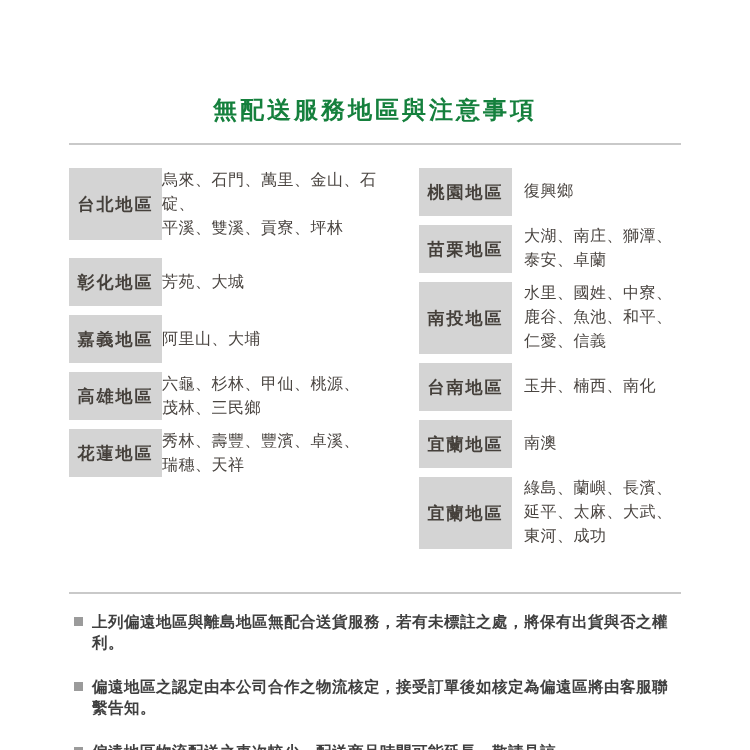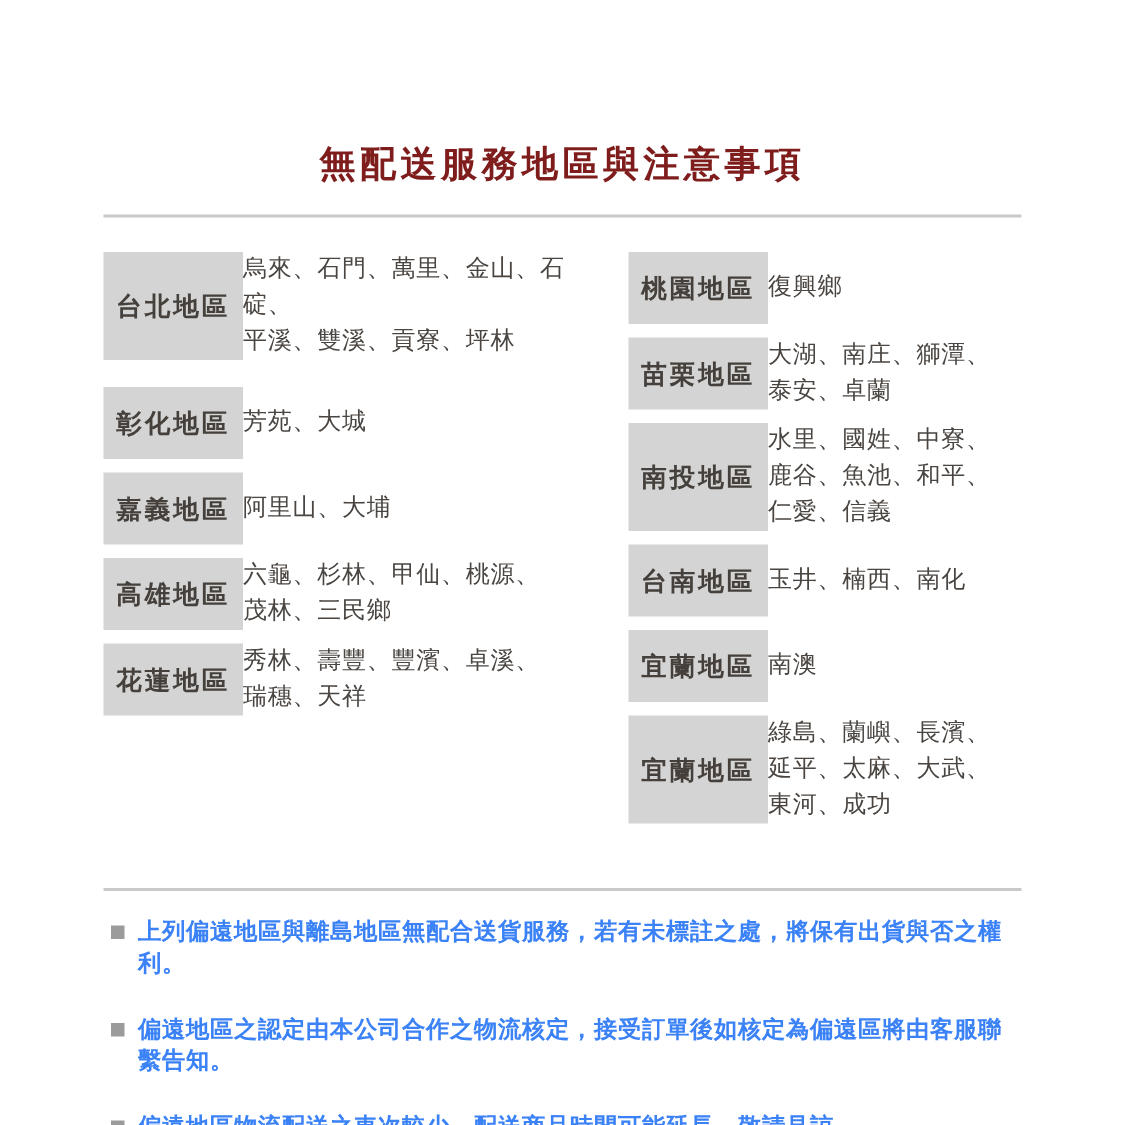--- a/index.html
+++ b/index.html
@@ -18,21 +18,21 @@
   .container {
     width: 612px;
     margin: 0 auto;
   }
   .page-title {
     padding-top: 94px;
     text-align: center;
     font-size: 24px;
     font-weight: 600;
     letter-spacing: 3px;
-    color: #7f1d1d;
+    color: #15803d;
     line-height: 32px;
   }
   .divider {
     height: 2px;
     background: #c9c9c9;
     margin-top: 17px;
   }
   .divider.bottom {
     margin-top: 34px;
   }
@@ -62,42 +62,42 @@
   }
   .region-areas {
     display: flex;
     align-items: center;
     font-size: 16px;
     line-height: 24px;
     color: #4a4541;
     white-space: pre-line;
     letter-spacing: 0.5px;
   }
-  .col-right .region-areas { padding-left: 0; }
+  .col-right .region-areas { padding-left: 12px; }
   .notes {
     margin-top: 17px;
   }
   .note-row {
     display: flex;
     align-items: flex-start;
     margin-bottom: 23px;
   }
   .note-bullet {
     flex: 0 0 9px;
     height: 9px;
     background: #9b9b9b;
     margin-top: 6px;
     margin-left: 5px;
     margin-right: 9px;
   }
   .note-text {
     font-size: 15.5px;
     font-weight: bold;
     line-height: 21px;
-    color: #3b82f6;
+    color: #404040;
     letter-spacing: 0.5px;
   }
 </style>
 </head>
 <body>
 
 <div class="page">
   <div class="container">
 
     <h1 class="page-title">無配送服務地區與注意事項</h1>

